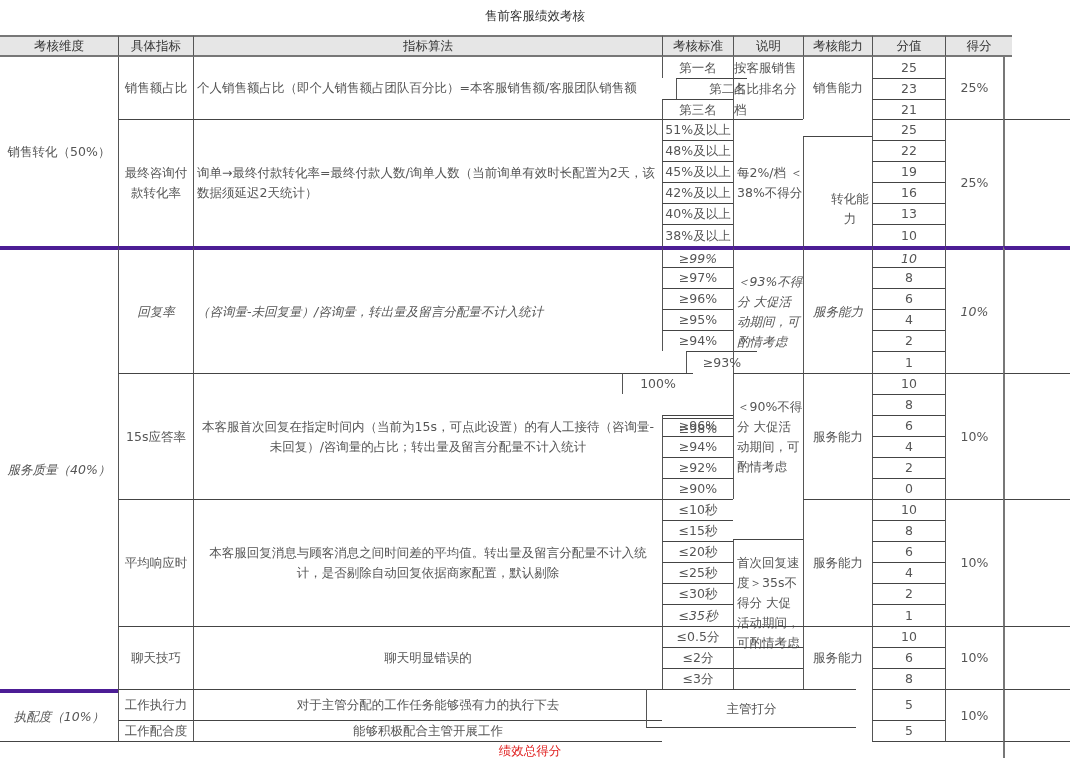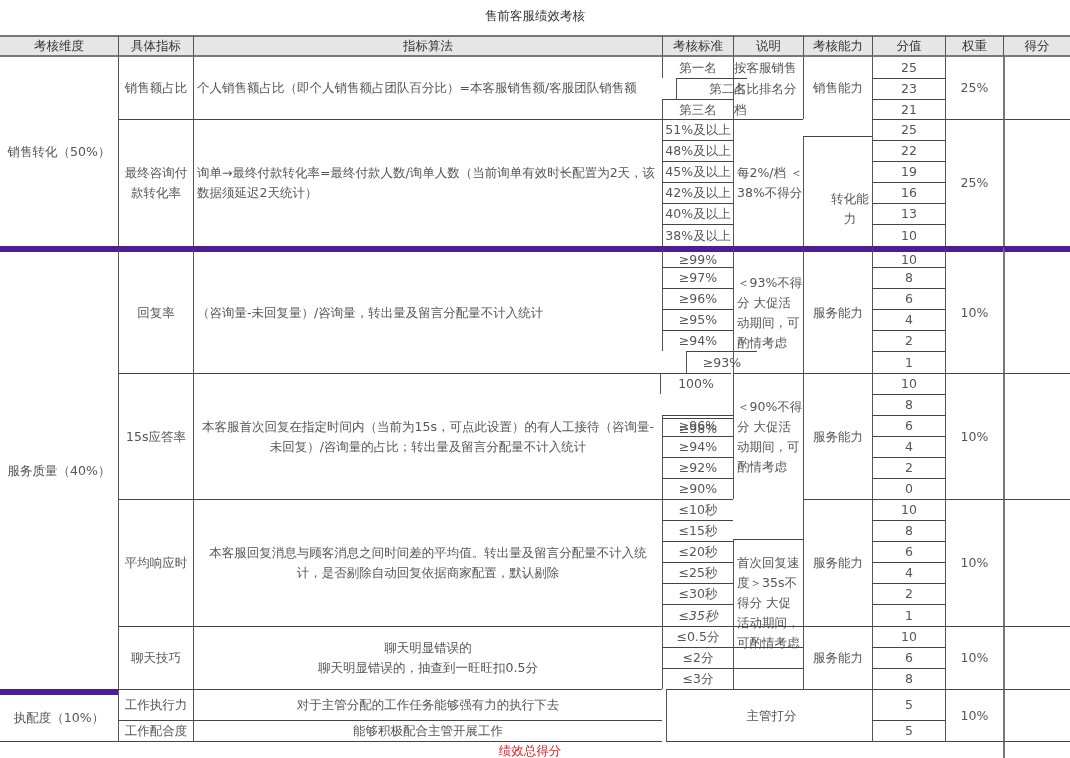--- a/index.html
+++ b/index.html
@@ -14,21 +14,21 @@
   }
   .cell {
     position:absolute; box-sizing:border-box;
     display:flex; align-items:center; justify-content:center;
     text-align:center; line-height:20px; overflow:hidden;
   }
   .hdr { background:#e6e6e6; color:#333; border-top:2px solid #777; border-bottom:2px solid #777; }
   .vl { border-left:1px solid #555; }
   .vl2 { border-left:2px solid #777; }
   .bt { border-top:1px solid #444; }
-  .bt2 { border-top:6px solid #4c1d95; }
+  .bt2 { border-top:4px solid #4c1d95;font-style:italic; }
   .bb { border-bottom:1px solid #444; }
   .left { justify-content:flex-start; text-align:left; padding-left:3px; }
   .note { justify-content:flex-start; align-items:flex-start; text-align:left; padding:0 0; line-height:21px; }
   .red { color:#e02020; }
   .vline { position:absolute; width:0; border-left:1px solid #555; }
 </style>
 </head>
 <body>
 
 <div class="title">售前客服绩效考核</div>
@@ -36,21 +36,21 @@
 <div>
 
   <div class="cell hdr" style="left:0;top:35px;width:118px;height:22px;">考核维度</div>
   <div class="cell hdr vl" style="left:118px;top:35px;width:75px;height:22px;">具体指标</div>
   <div class="cell hdr vl" style="left:193px;top:35px;width:469px;height:22px;">指标算法</div>
   <div class="cell hdr vl" style="left:662px;top:35px;width:71px;height:22px;">考核标准</div>
   <div class="cell hdr vl" style="left:733px;top:35px;width:70px;height:22px;">说明</div>
   <div class="cell hdr vl" style="left:803px;top:35px;width:69px;height:22px;">考核能力</div>
   <div class="cell hdr vl" style="left:872px;top:35px;width:73px;height:22px;">分值</div>
   <div class="cell hdr vl" style="left:945px;top:35px;width:58px;height:22px;">权重</div>
-  <div class="cell hdr vl" style="left:1003px;top:35px;width:67px;height:22px;">得分</div>
+  <div class="cell hdr vl" style="left:945px;top:35px;width:67px;height:22px;">得分</div>
 
   <div class="cell" style="left:0;top:57px;width:118px;height:189px;">销售转化（50%）</div>
   <div class="cell bt2" style="left:0;top:246px;width:118px;height:443px;">服务质量（40%）</div>
   <div class="cell bt2" style="left:0;top:689px;width:118px;height:53px;border-bottom:1px solid #444;">执配度（10%）</div>
 
   <div class="cell vl" style="left:118px;top:57px;width:75px;height:62px;">销售额占比</div>
   <div class="cell vl left" style="left:193px;top:57px;width:469px;height:62px;">个人销售额占比（即个人销售额占团队百分比）=本客服销售额/客服团队销售额</div>
   <div class="cell vl" style="left:662px;top:57px;width:71px;height:21px;">第一名</div>
   <div class="cell vl bt" style="left:676px;top:78px;width:71px;height:21px;padding-left:32px;">第二名</div>
   <div class="cell vl bt" style="left:662px;top:99px;width:71px;height:20px;">第三名</div>
@@ -95,21 +95,21 @@
   <div class="cell vl bt" style="left:872px;top:267px;width:73px;height:21px;">8</div>
   <div class="cell vl bt" style="left:872px;top:288px;width:73px;height:21px;">6</div>
   <div class="cell vl bt" style="left:872px;top:309px;width:73px;height:21px;">4</div>
   <div class="cell vl bt" style="left:872px;top:330px;width:73px;height:21px;">2</div>
   <div class="cell vl bt" style="left:872px;top:351px;width:73px;height:22px;">1</div>
   <div class="cell vl bt2" style="left:945px;top:246px;width:58px;height:127px;">10%</div>
   <div class="cell vl2 bt2" style="left:1003px;top:246px;width:67px;height:127px;"></div>
 
   <div class="cell vl bt" style="left:118px;top:373px;width:75px;height:126px;">15s应答率</div>
   <div class="cell vl bt" style="left:193px;top:373px;width:469px;height:126px;padding:0 4px;">本客服首次回复在指定时间内（当前为15s，可点此设置）的有人工接待（咨询量-未回复）/咨询量的占比；转出量及留言分配量不计入统计</div>
-  <div class="cell vl bt" style="left:660px;top:373px;width:71px;height:21px;">100%</div>
+  <div class="cell vl bt" style="left:622px;top:373px;width:71px;height:21px;">100%</div>
   <div class="cell vl bt" style="left:662px;top:418px;width:71px;height:21px;">≥98%</div>
   <div class="cell vl bt" style="left:662px;top:415px;width:71px;height:21px;">≥96%</div>
   <div class="cell vl bt" style="left:662px;top:436px;width:71px;height:21px;">≥94%</div>
   <div class="cell vl bt" style="left:662px;top:457px;width:71px;height:21px;">≥92%</div>
   <div class="cell vl bt" style="left:662px;top:478px;width:71px;height:21px;">≥90%</div>
   <div class="cell vl bt left" style="left:733px;top:373px;width:70px;height:126px;"> ＜90%不得分 大促活动期间，可酌情考虑</div>
   <div class="cell vl bt" style="left:803px;top:373px;width:69px;height:126px;">服务能力</div>
   <div class="cell vl bt" style="left:872px;top:373px;width:73px;height:21px;">10</div>
   <div class="cell vl bt" style="left:872px;top:394px;width:73px;height:21px;">8</div>
   <div class="cell vl bt" style="left:872px;top:415px;width:73px;height:21px;">6</div>
@@ -134,40 +134,39 @@
   <div class="cell vl bt" style="left:872px;top:541px;width:73px;height:21px;">6</div>
   <div class="cell vl bt" style="left:872px;top:562px;width:73px;height:21px;">4</div>
   <div class="cell vl bt" style="left:872px;top:583px;width:73px;height:21px;">2</div>
   <div class="cell vl bt" style="left:872px;top:604px;width:73px;height:22px;">1</div>
   <div class="cell vl bt" style="left:945px;top:499px;width:58px;height:127px;">10%</div>
   <div class="cell vl2 bt" style="left:1003px;top:499px;width:67px;height:127px;"></div>
 
   <div class="cell vl bt" style="left:118px;top:626px;width:75px;height:63px;">聊天技巧</div>
   <div class="cell vl bt" style="left:193px;top:626px;width:469px;height:63px;flex-direction:column;">
     <span>聊天明显错误的</span>
-    <span>聊天明显错误的，抽查到一旺旺扣0.5分</span>
   </div>
   <div class="cell vl bt" style="left:662px;top:626px;width:71px;height:21px;">≤0.5分</div>
   <div class="cell vl bt" style="left:662px;top:647px;width:71px;height:21px;">≤2分</div>
   <div class="cell vl bt" style="left:662px;top:668px;width:71px;height:21px;">≤3分</div>
   <div class="cell vl bt" style="left:733px;top:626px;width:70px;height:21px;"></div>
   <div class="cell vl bt" style="left:733px;top:647px;width:70px;height:21px;"></div>
   <div class="cell vl bt" style="left:733px;top:668px;width:70px;height:21px;"></div>
   <div class="cell vl bt" style="left:803px;top:626px;width:69px;height:63px;">服务能力</div>
   <div class="cell vl bt" style="left:872px;top:626px;width:73px;height:21px;">10</div>
   <div class="cell vl bt" style="left:872px;top:647px;width:73px;height:21px;">6</div>
   <div class="cell vl bt" style="left:872px;top:668px;width:73px;height:21px;">8</div>
   <div class="cell vl bt" style="left:945px;top:626px;width:58px;height:63px;">10%</div>
   <div class="cell vl2 bt" style="left:1003px;top:626px;width:67px;height:63px;"></div>
 
   <div class="cell vl bt" style="left:118px;top:689px;width:75px;height:31px;">工作执行力</div>
   <div class="cell vl bt" style="left:193px;top:689px;width:469px;height:31px;">对于主管分配的工作任务能够强有力的执行下去</div>
   <div class="cell vl bt bb" style="left:118px;top:720px;width:75px;height:22px;">工作配合度</div>
   <div class="cell vl bt bb" style="left:193px;top:720px;width:469px;height:22px;">能够积极配合主管开展工作</div>
-  <div class="cell vl bt bb" style="left:666px;top:689px;width:210px;height:53px;">主管打分</div>
+  <div class="cell vl bt bb" style="left:646px;top:689px;width:210px;height:39px;">主管打分</div>
   <div class="cell vl bt" style="left:872px;top:689px;width:73px;height:31px;">5</div>
   <div class="cell vl bt bb" style="left:872px;top:720px;width:73px;height:22px;">5</div>
   <div class="cell vl bt bb" style="left:945px;top:689px;width:58px;height:53px;">10%</div>
   <div class="cell vl2 bt bb" style="left:1003px;top:689px;width:67px;height:53px;"></div>
 
   <div class="cell red" style="left:400px;top:742px;width:260px;height:18px;line-height:16px;">绩效总得分</div>
   <div class="vline" style="left:1003px;top:742px;height:16px;border-left:2px solid #777;"></div>
 </div>
 
 </body></html>

